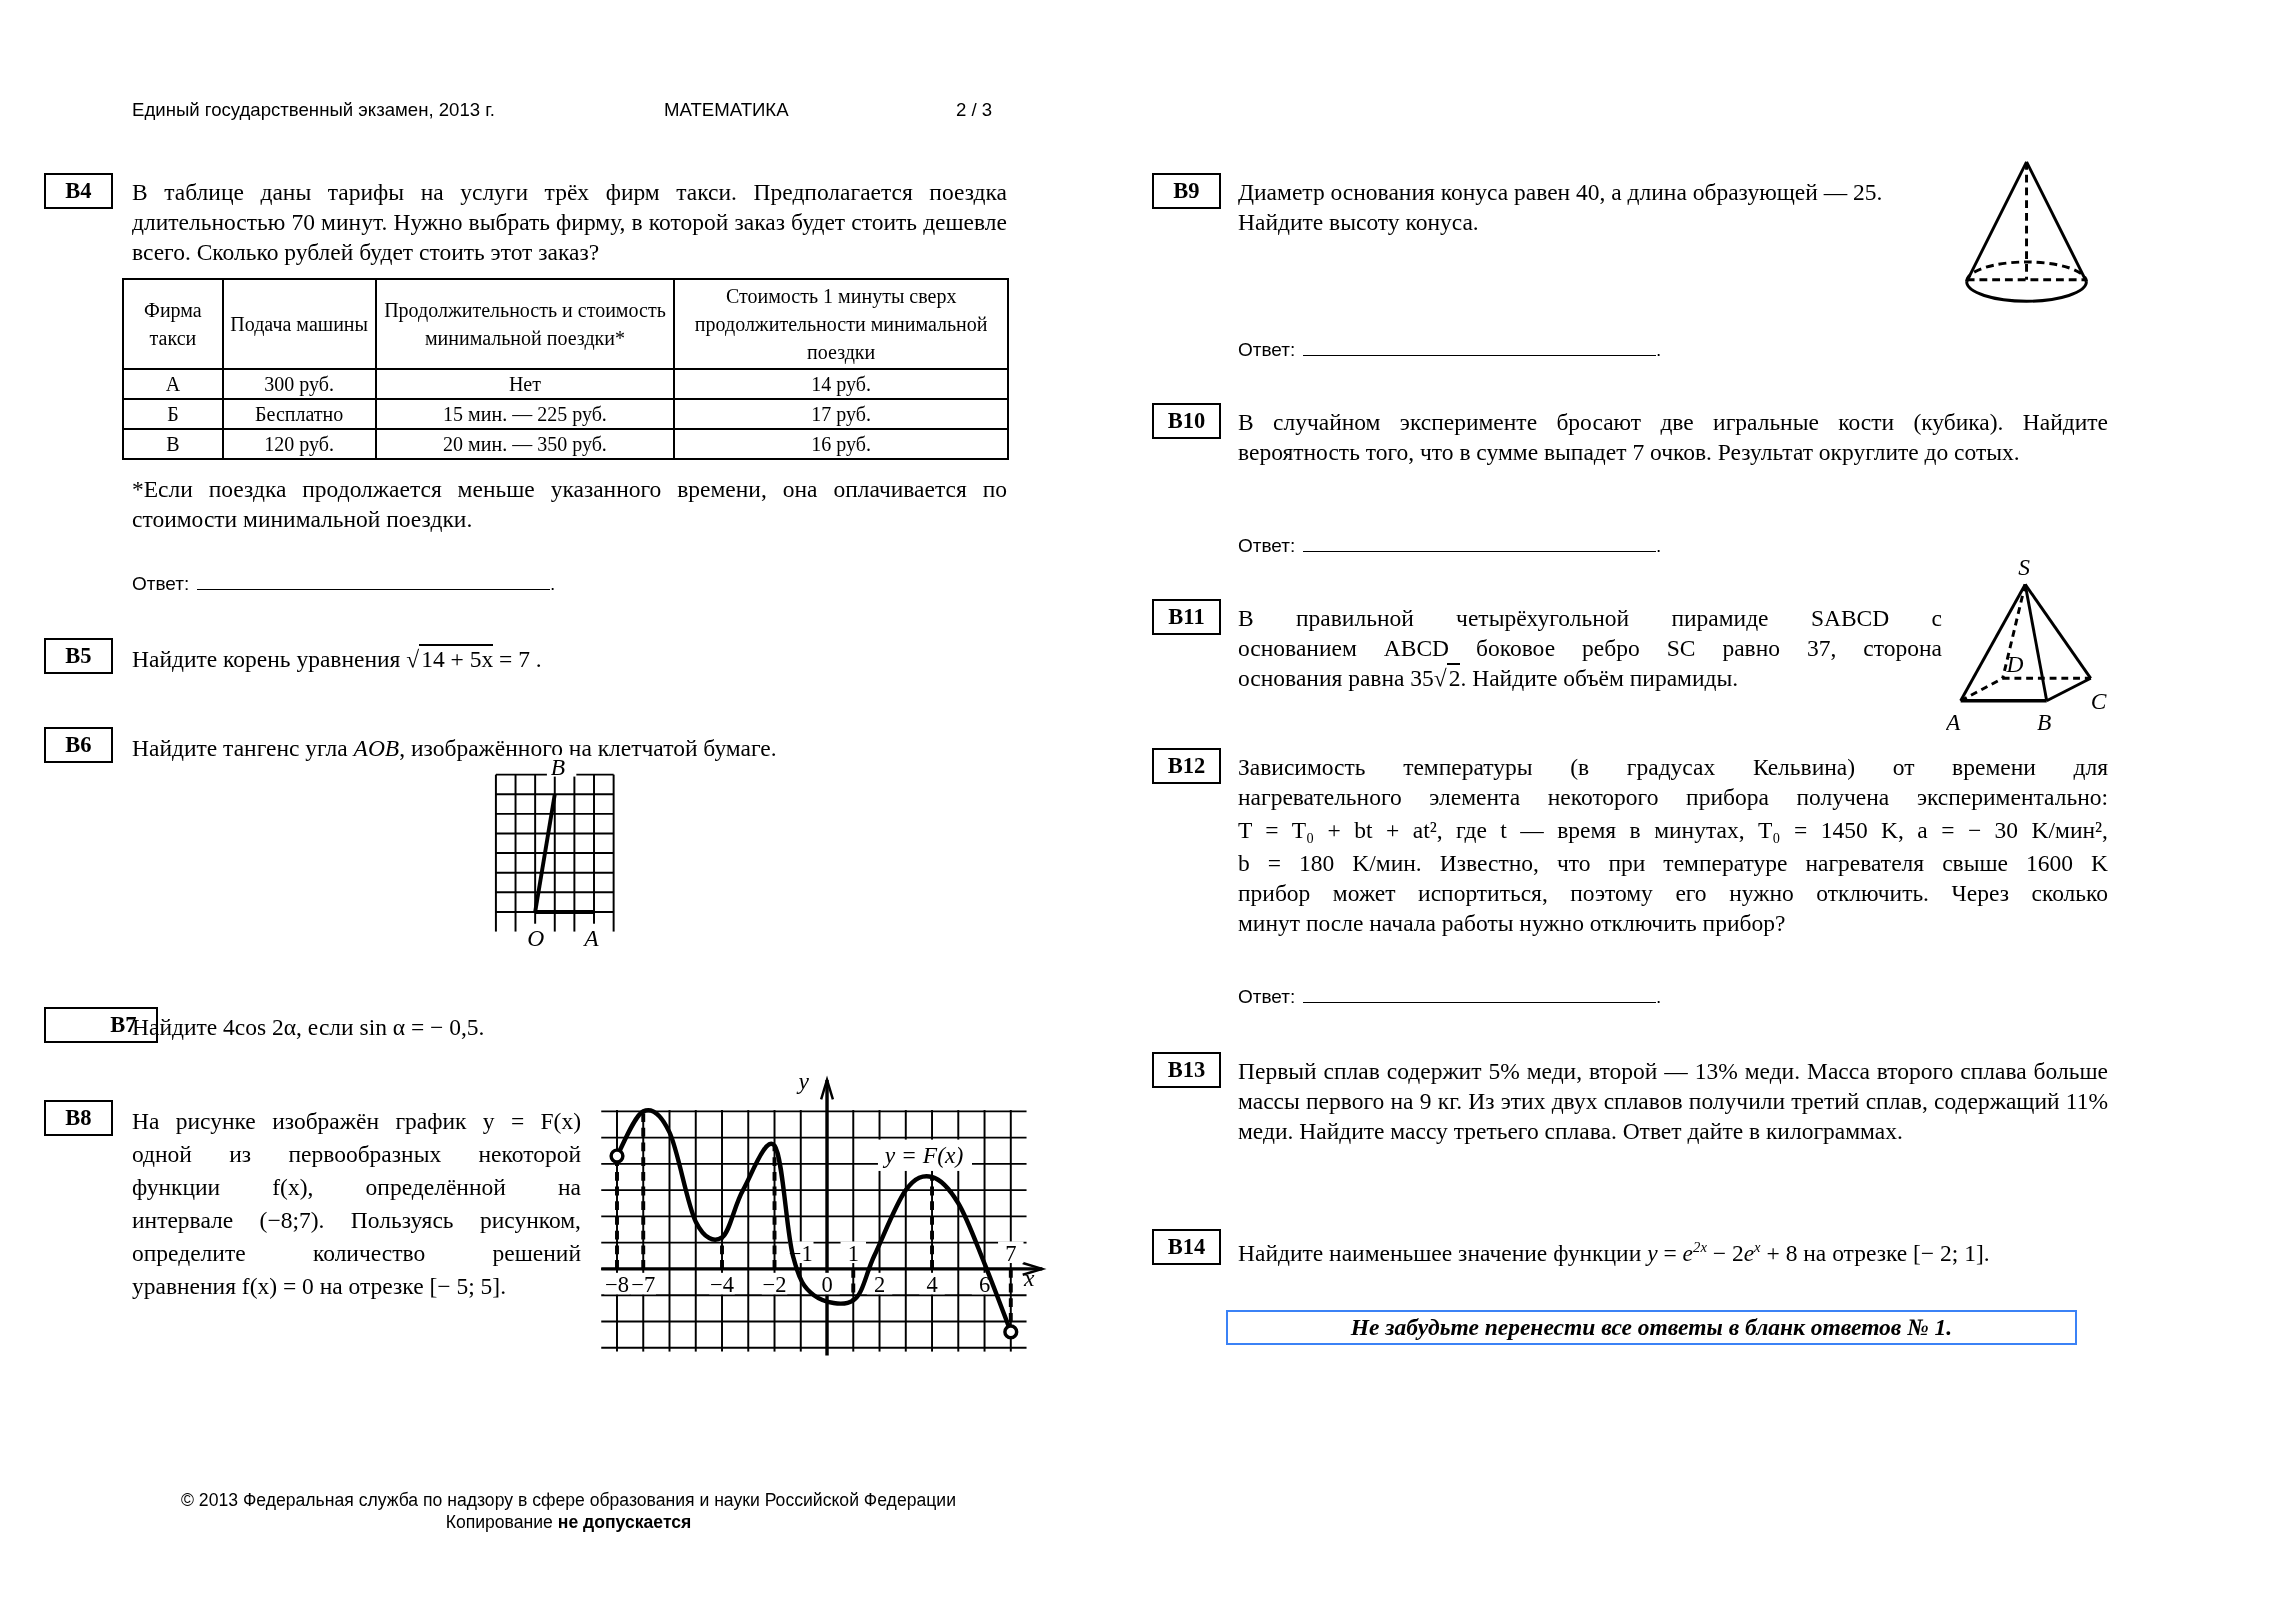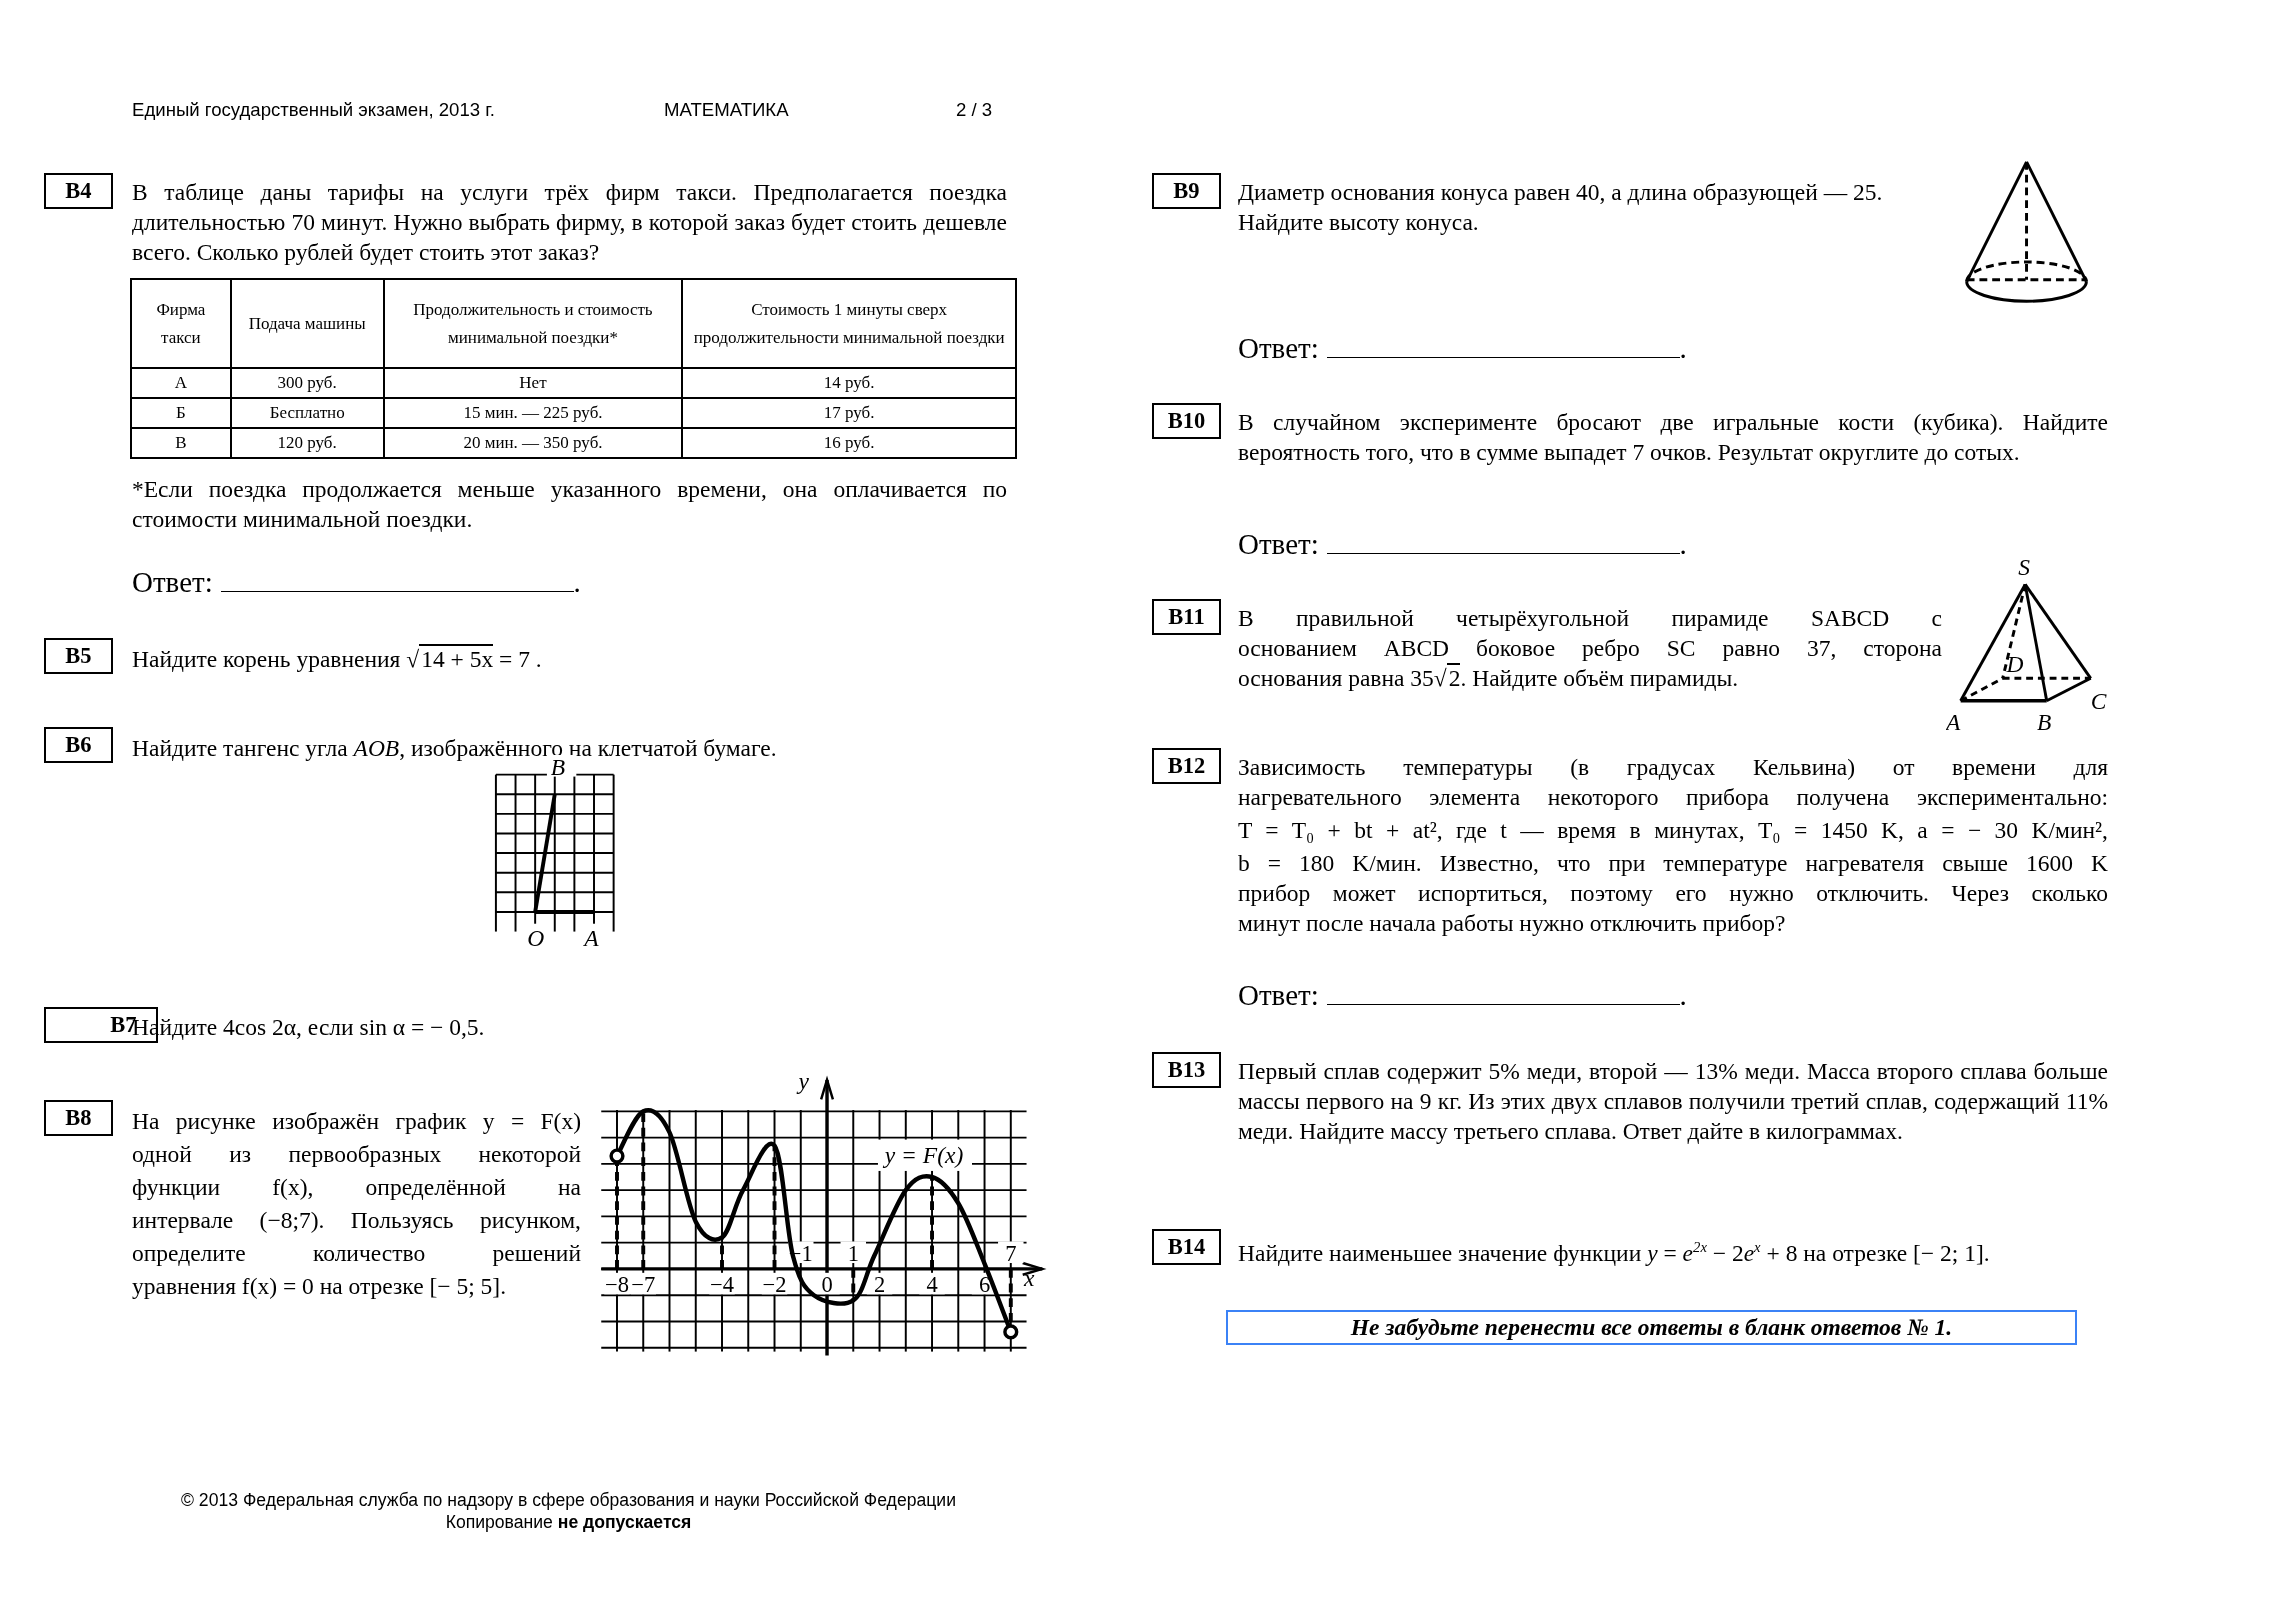--- a/index.html
+++ b/index.html
@@ -5,24 +5,24 @@
   html, body { margin:0; padding:0; background:#ffffff; }
   body { width:2293px; height:1621px; position:relative; overflow:hidden; color:#000; }
   .sans { font-family:"Liberation Sans", "DejaVu Sans", sans-serif; }
   .abs { position:absolute; }
   .hdr { font-size:18.6px; top:99px; }
   .qbox { position:absolute; width:65px; height:32px; border:2.9px solid #000; box-sizing:content-box;
           font-family:"Liberation Serif", serif; font-weight:bold; font-size:22.5px;
           text-align:center; line-height:32px; }
   .qtext { position:absolute; font-family:"Liberation Serif", serif; font-size:23.5px; line-height:30px; text-align:justify; }
   .qtext i, .m i { font-style:italic; }
-  .answer { position:absolute; font-family:Liberation Serif, serif; font-size:29px; line-height:30px; }
+  .answer { position:absolute; font-family:Liberation Sans, sans-serif; font-size:19px; line-height:30px; }
   .answer .line { display:inline-block; width:353px; border-bottom:1.5px solid #000; height:21.6px; vertical-align:baseline; margin-left:7.8px; }
-  table.tariffs { position:absolute; left:130px; top:278px; width:887px; border-collapse:collapse;
-                  font-family:"Liberation Serif", serif; font-size:17px; line-height:28px; }
+  table.tariffs { position:absolute; left:122px; top:278px; width:887px; border-collapse:collapse;
+                  font-family:"Liberation Serif", serif; font-size:20px; line-height:28px; }
   table.tariffs td, table.tariffs th { border:2px solid #000; text-align:center; font-weight:normal; padding:2px 3.9px; }
   table.tariffs th { height:83px; }
   table.tariffs td { height:25.5px; padding:0 3.9px; }
   sup { font-size:14.7px; vertical-align:8.8px; line-height:0; }
   .sqrt { border-top:2px solid #000; padding-left:2px; }
   .footer { position:absolute; left:0; width:1137px; text-align:center; font-size:17.6px; }
   .reminder { position:absolute; left:1226px; top:1310px; width:847px; height:31px; border:2px solid #3b82f6;
               font-family:"Liberation Serif", serif; font-size:23.5px; font-weight:bold; font-style:italic;
               text-align:center; line-height:31px; }
   svg text { font-family:"Liberation Serif", serif; }

